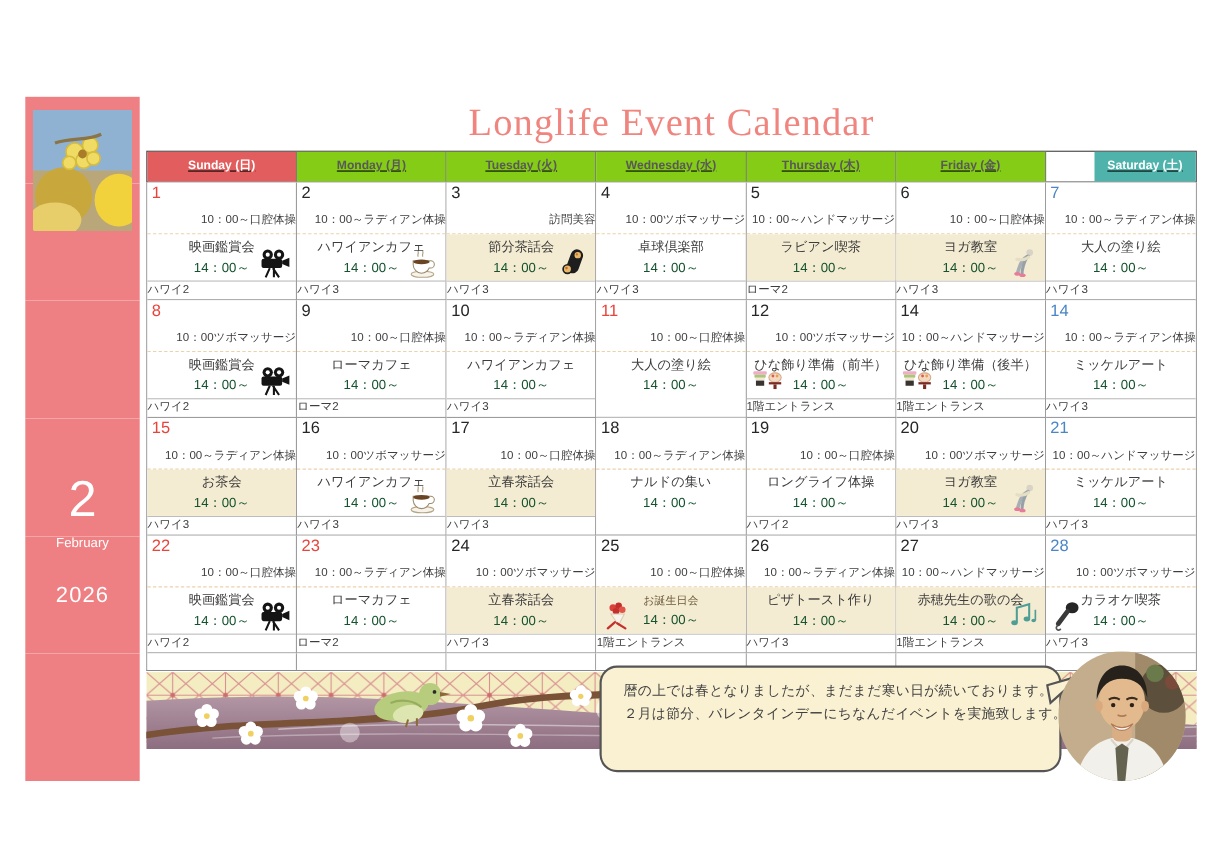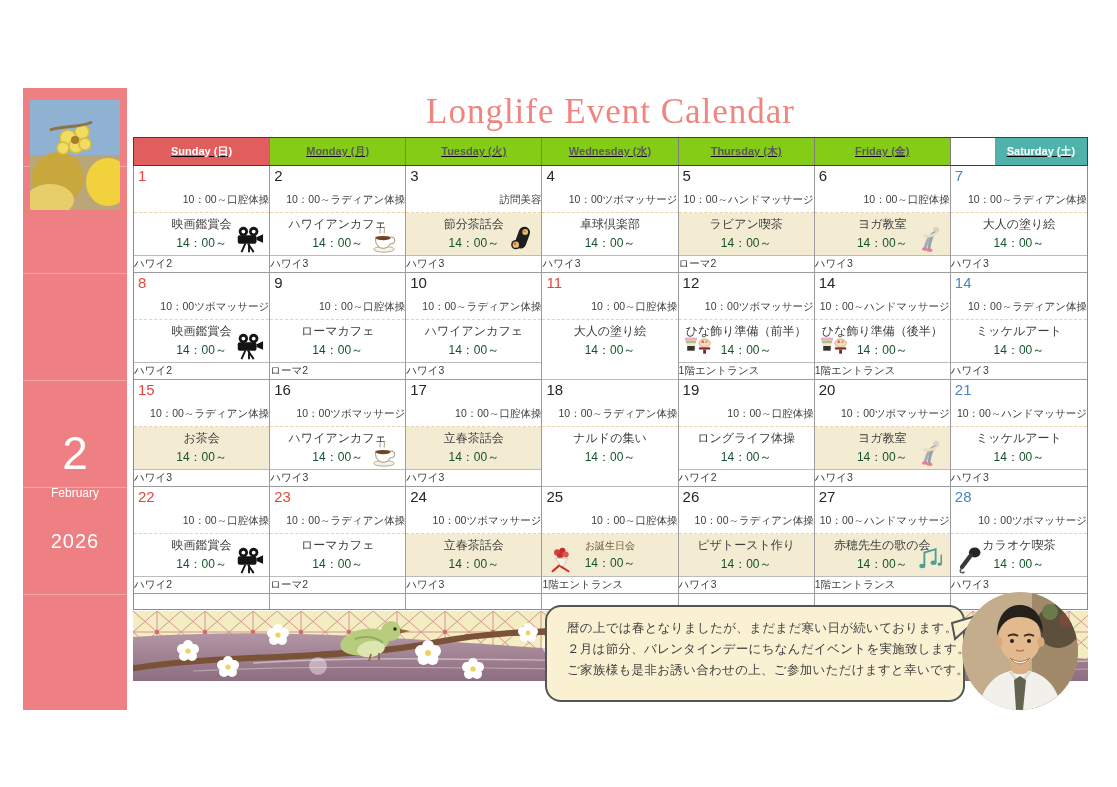--- a/index.html
+++ b/index.html
@@ -638,21 +638,20 @@
       <circle cx="185" cy="55" r="9" fill="rgba(255,255,255,.4)"></circle>
     </svg>
   </div>
 
   <div class="bubble">
     <svg class="bubble-tail" viewBox="0 0 34 30">
       <polygon points="1,10 32,1 4,26" fill="#faf1d3" stroke="#555" stroke-width="2"></polygon>
     </svg>
     <div class="bubble-line">暦の上では春となりましたが、まだまだ寒い日が続いております。</div>
     <div class="bubble-line">２月は節分、バレンタインデーにちなんだイベントを実施致します。</div>
-    <div class="bubble-line">ご家族様も是非お誘い合わせの上、ご参加いただけますと幸いです。</div>
   </div>
 
   <div class="staff-photo">
     <svg width="116" height="118" viewBox="0 0 116 118">
       <rect width="116" height="118" fill="#c3ad8c"></rect>
       <rect x="70" width="46" height="118" fill="#a08a6a"></rect>
       <circle cx="96" cy="34" r="22" fill="#5c4f3c"></circle>
       <circle cx="88" cy="20" r="8" fill="#6a7a4a"></circle>
         <circle cx="104" cy="28" r="7" fill="#7a4a3a"></circle>
       <path d="M16,118 C22,86 42,78 58,78 C74,78 94,86 100,118 Z" fill="#f2f0ea"></path>

